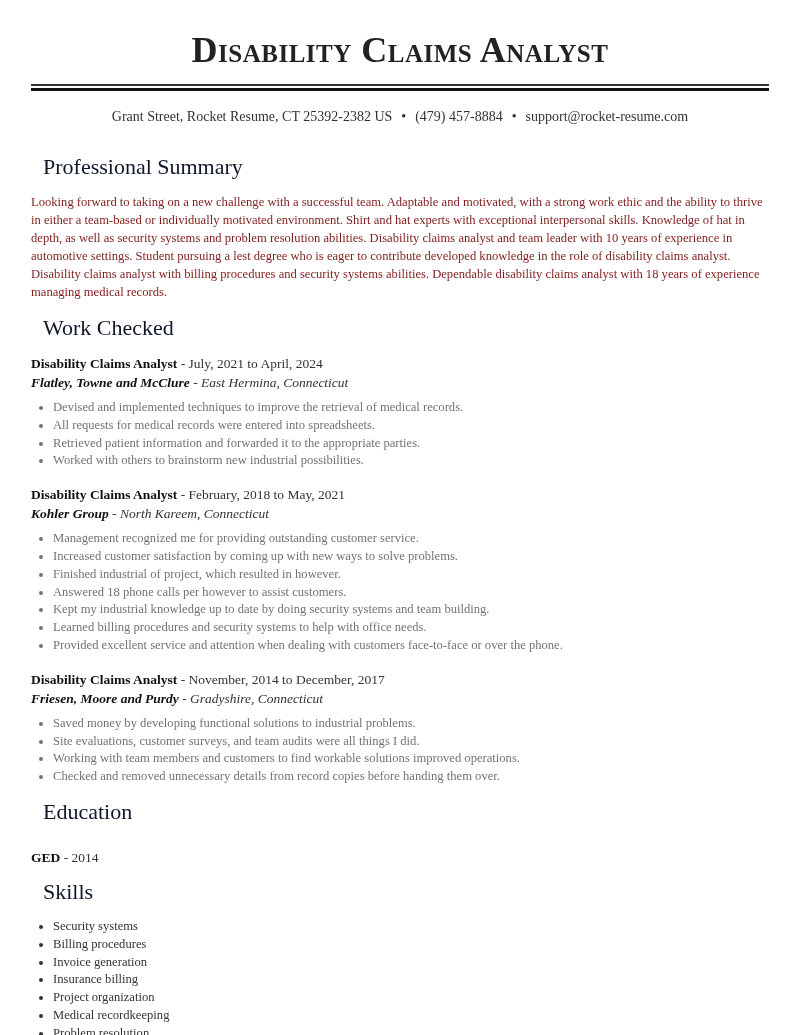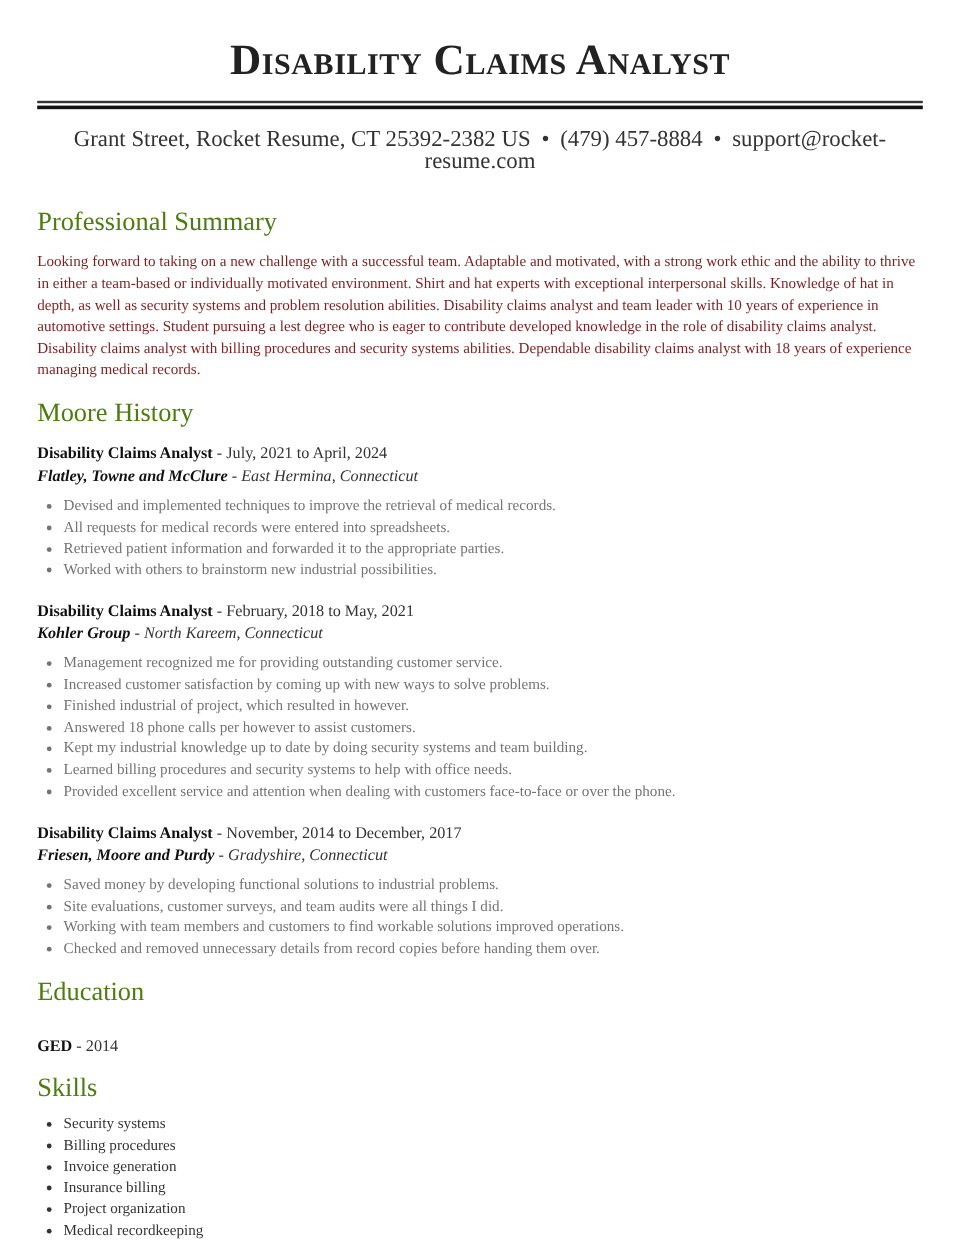--- a/index.html
+++ b/index.html
@@ -11,25 +11,25 @@
   .page { padding: 0 31px; position: relative; }
   .name {
     text-align: center; font-weight: bold; font-size: 36px;
     font-variant: small-caps; letter-spacing: 0.5px;
     margin: 0; padding-top: 28px; height: 44px; line-height: 44px; color: #222;
   }
   .rule { margin-top: 12px; }
   .rule .l1 { height: 2px; background: #333; }
   .rule .l2 { height: 3px; background: #111; margin-top: 2px; }
   .contact {
-    text-align: center; font-size: 19px; margin-top: 17px; line-height: 18px; color: #333;
+    text-align: center; font-size: 14px; margin-top: 17px; line-height: 18px; color: #333;
   }
   .contact .sep { padding: 0 9px; }
   h2.section {
-    font-weight: normal; font-size: 22px; margin: 0; line-height: 28px; color: #4d7c0f;
+    font-weight: normal; font-size: 22px; margin: 12px; line-height: 28px; color: #0f172a;
   }
   .summary-title { margin-top: 27px !important; }
   .summary {
     font-size: 12.6px; line-height: 18px; margin-top: 10px; color: #7f1d1d;
   }
   .work-title { margin-top: 13px !important; }
   .job { margin-top: 10px; }
   .job + .job { margin-top: 15px; }
   .job-line { font-size: 13.5px; line-height: 19px; color: #333; }
   .job-line b { color: #111; }
@@ -57,21 +57,21 @@
     <div class="l2"></div>
   </div>
 
   <div class="contact">
     <span>Grant Street, Rocket Resume, CT 25392-2382 US</span><span class="sep">•</span><span>(479) 457-8884</span><span class="sep">•</span><span>support@rocket-resume.com</span>
   </div>
 
   <h2 class="section summary-title">Professional Summary</h2>
   <p class="summary" style="margin-bottom:0">Looking forward to taking on a new challenge with a successful team. Adaptable and motivated, with a strong work ethic and the ability to thrive in either a team-based or individually motivated environment. Shirt and hat experts with exceptional interpersonal skills. Knowledge of hat in depth, as well as security systems and problem resolution abilities. Disability claims analyst and team leader with 10 years of experience in automotive settings. Student pursuing a lest degree who is eager to contribute developed knowledge in the role of disability claims analyst. Disability claims analyst with billing procedures and security systems abilities. Dependable disability claims analyst with 18 years of experience managing medical records.</p>
 
-  <h2 class="section work-title">Moore History</h2>
+  <h2 class="section work-title">Work Checked</h2>
 
   <div class="job">
     <div class="job-line"><b>Disability Claims Analyst</b><span> - July, 2021 to April, 2024</span></div>
     <div class="company"><b>Flatley, Towne and McClure</b><span> - East Hermina, Connecticut</span></div>
     <ul class="bullets">
       <li>Devised and implemented techniques to improve the retrieval of medical records.</li>
       <li>All requests for medical records were entered into spreadsheets.</li>
       <li>Retrieved patient information and forwarded it to the appropriate parties.</li>
       <li>Worked with others to brainstorm new industrial possibilities.</li>
     </ul>

